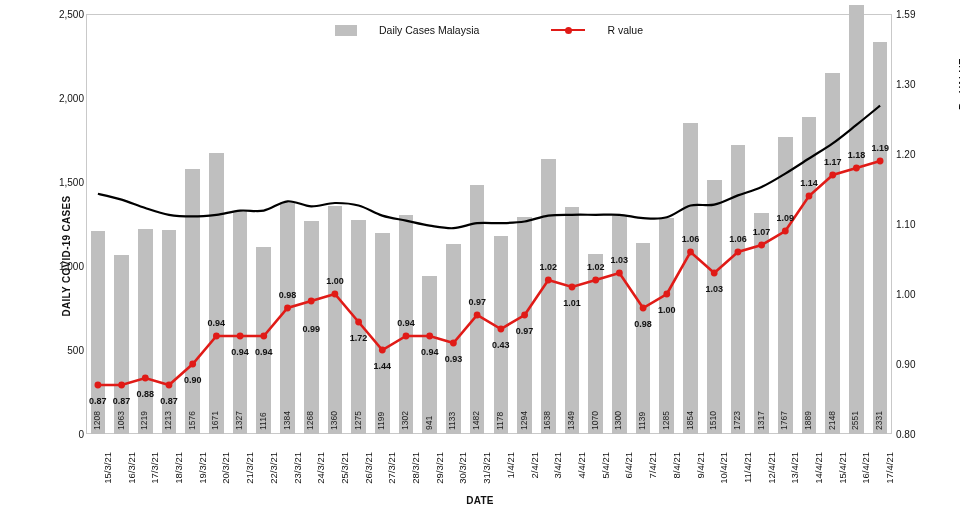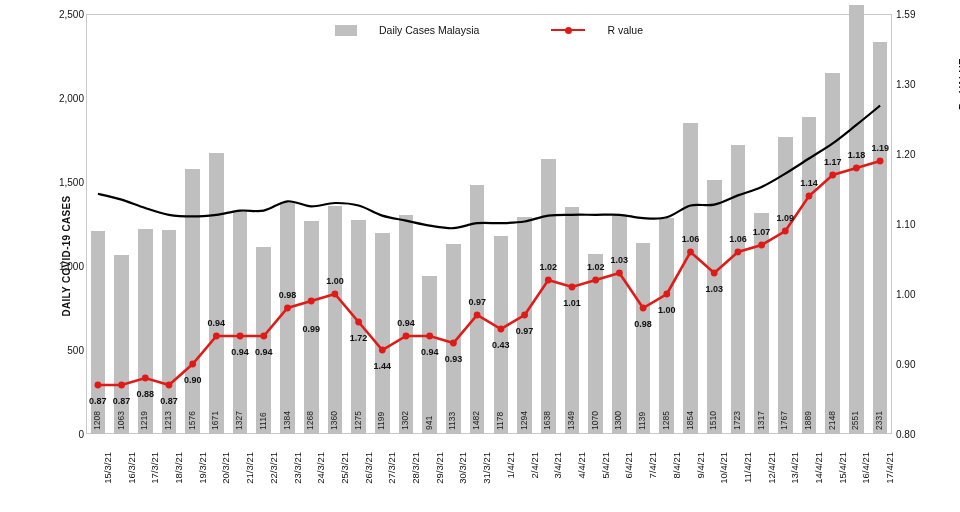--- a/index.html
+++ b/index.html
@@ -173,20 +173,21 @@
     background: #e01b17;
   }
 </style>
 </head>
 <body>
 
 <div id="root">
 
   <div class="axis-title-left">DAILY COVID-19 CASES</div>
   <div class="axis-title-right">R - VALUE</div>
+  <div class="axis-title-bottom">DATE</div>
 
   <div id="ytick-layer">
       <div class="ytick" style="top: 434px;">0</div>
       <div class="ytick" style="top: 350px;">500</div>
       <div class="ytick" style="top: 266px;">1,000</div>
       <div class="ytick" style="top: 182px;">1,500</div>
       <div class="ytick" style="top: 98px;">2,000</div>
       <div class="ytick" style="top: 14px;">2,500</div>
     </div>
   <div id="y2tick-layer">

